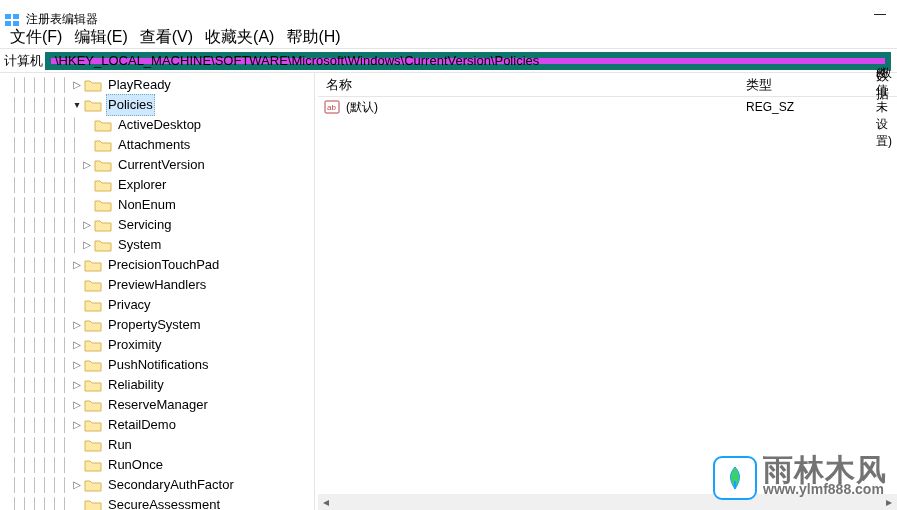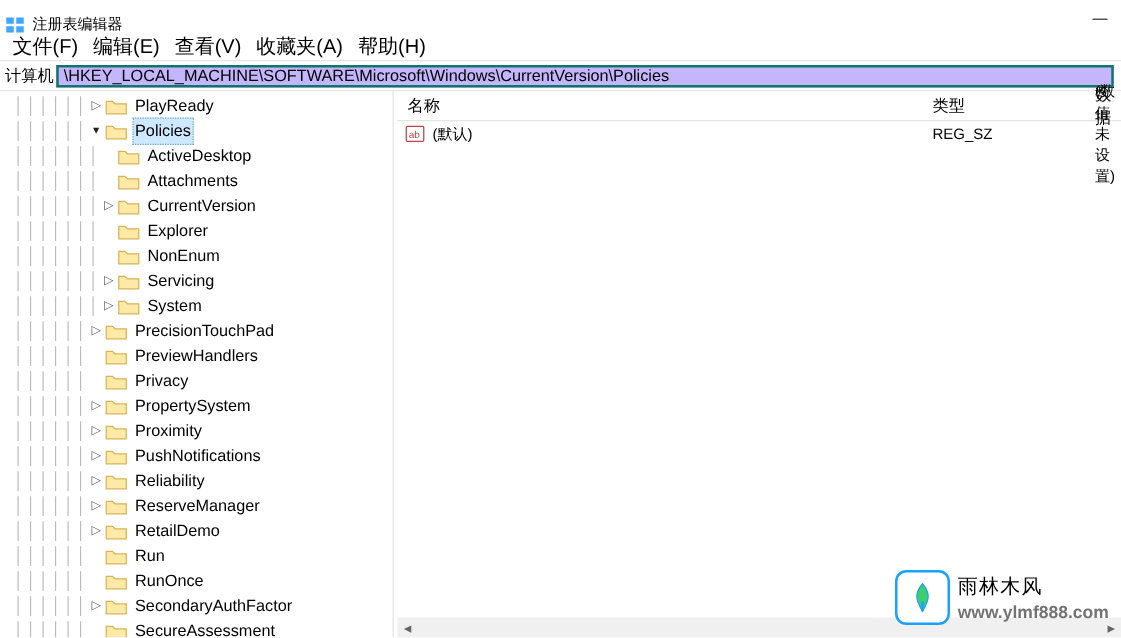--- a/index.html
+++ b/index.html
@@ -12,21 +12,21 @@
   .titlebar .title { font-size: 12px; }
   .titlebar .minbtn { position: absolute; right: 4px; top: 4px; width: 26px; height: 20px; display:flex; align-items:center; justify-content:center; }
 
   
   .menubar { height: 20px; display: flex; align-items: center; padding: 0 4px 2px 4px; }
   .menubar .menuitem { padding: 0 6px; font-size: 16px; cursor: default; }
 
   
   .addrrow { display: flex; align-items: center; height: 24px; border-top: 1px solid #e5e5e5; }
   .addrlabel { padding: 0 2px 0 4px; font-size: 13px; }
-  .addrbox { flex: 1; height: 18px; border: 2px solid #0f766e; background: #c4b5fd; display: flex; align-items: center; padding: 0 4px; font-size: 13px; margin-right: 6px; }
+  .addrbox { flex: 1; height: 18px; border: 6px solid #0f766e; background: #d946ef; display: flex; align-items: center; padding: 0 4px; font-size: 13px; margin-right: 6px; }
 
   
   .main { display: flex; height: calc(510px - 28px - 20px - 24px); border-top: 1px solid #e5e5e5; }
   .tree-pane { width: 375px; border-right: 1px solid #e5e5e5; overflow: hidden; position: relative; padding-top: 2px; }
   .splitter { width: 4px; cursor: col-resize; }
   .list-pane { flex: 1; display: flex; flex-direction: column; position: relative; }
 
   
   .tree { font-size: 13px; line-height: 20px; }
   .node { display: flex; align-items: center; height: 20px; white-space: nowrap; }
@@ -53,21 +53,21 @@
   .valicon { width: 18px; height: 14px; margin-right: 4px; text-align: center; }
 
   
   .hscroll { position: absolute; left: 0; right: 0; bottom: 0; height: 16px; background: #f0f0f0; display: flex; align-items: center; }
   .hscroll .arrow { width: 16px; height: 16px; display:flex; align-items:center; justify-content:center; color:#666; }
   .hscroll .track { flex: 1; height: 16px; }
 
   
   .watermark { position: absolute; right: 10px; bottom: 10px; display: flex; align-items: center; pointer-events: none; }
   .wmicon { width: 44px; height: 44px; border: 2px solid #17a2ff; border-radius: 9px; background: #fff; display:flex; align-items:center; justify-content:center; margin-right: 6px; }
-  .wmtext .big { font-size: 16px; font-weight: 400; color: #000000; letter-spacing: 1px; line-height: 22px; }
+  .wmtext .big { font-size: 30px; font-weight: 700; color: #737373; letter-spacing: 1px; line-height: 22px; }
   .wmtext .url { font-size: 14px; font-weight: 700; color: #737373; line-height: 16px; }
 
   svg { display:block; }
 </style>
 </head>
 <body>
 
 <div class="titlebar">
   <span class="appicon">
     <svg width="16" height="16" viewBox="0 0 16 16">

